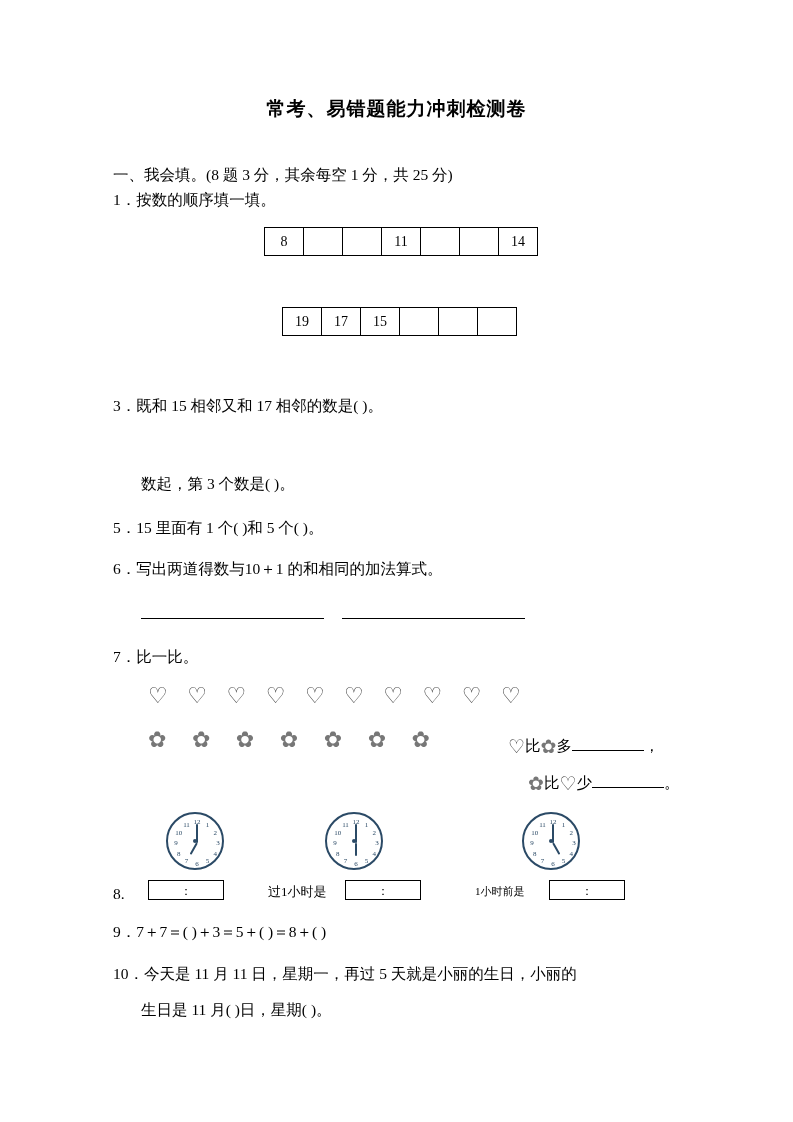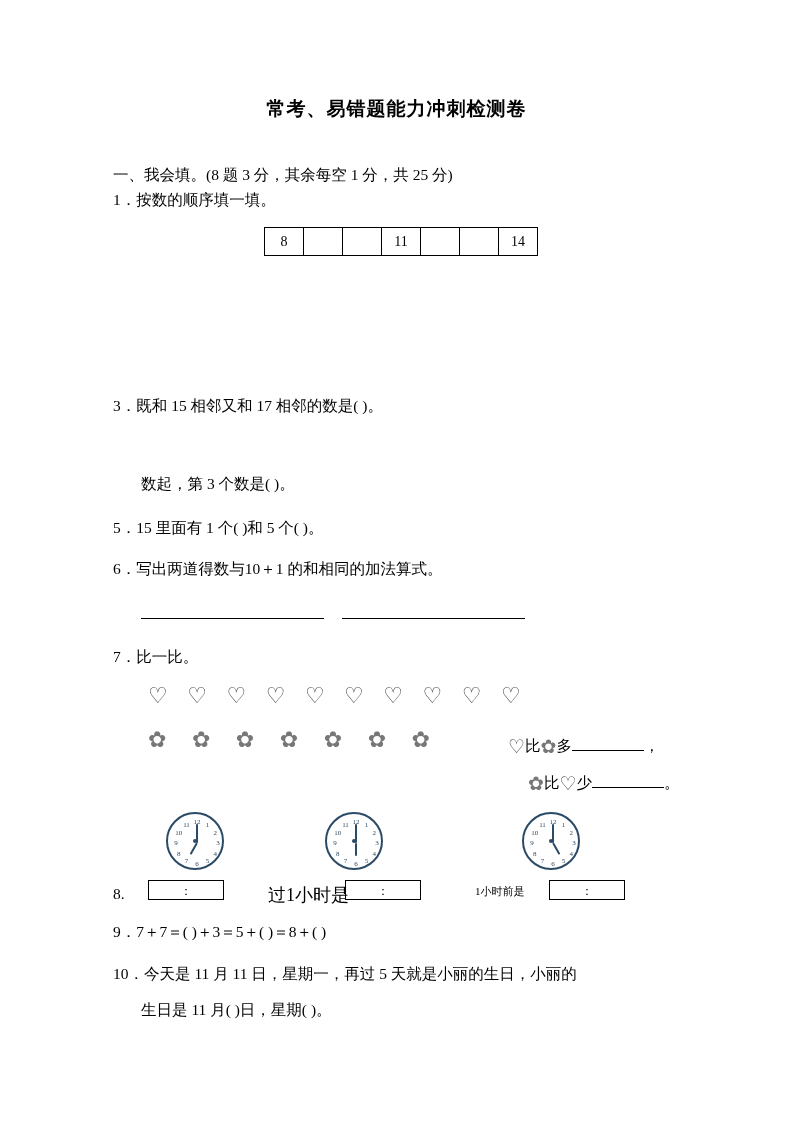--- a/index.html
+++ b/index.html
@@ -167,21 +167,21 @@
     box-sizing: border-box;
     font-size: 12px;
     text-align: center;
     line-height: 20px;
   }
   .ansbox1 { left: 148px; top: 880px; width: 76px; }
   .ansbox2 { left: 345px; top: 880px; width: 76px; }
   .ansbox3 { left: 549px; top: 880px; width: 76px; }
   .smalltext {
     position: absolute;
-    font-size: 18px;
+    font-size: 13px;
     white-space: nowrap;
   }
   .st1 { left: 268px; top: 883px; }
   .st2 { left: 475px; top: 884px; font-size: 11px; }
 
   .q9 { left: 113px; top: 922px; }
   .q10a { left: 113px; top: 964px; }
   .q10b { left: 141px; top: 1000px; }
 </style>
 </head>
@@ -202,20 +202,32 @@
       <td></td>
       <td></td>
       <td>11</td>
       <td></td>
       <td></td>
       <td>14</td>
     </tr>
   </tbody>
     </table>
 
+  <table class="strip strip2">
+    <tbody>
+        <tr>
+      <td>19</td>
+      <td>17</td>
+      <td>15</td>
+      <td></td>
+      <td></td>
+      <td></td>
+    </tr>
+  </tbody>
+    </table>
 
   <div class="line q3">3．既和 15 相邻又和 17 相邻的数是(        )。</div>
   <div class="line q4b">数起，第 3 个数是(        )。</div>
   <div class="line q5">5．15 里面有 1 个(        )和 5 个(        )。</div>
   <div class="line q6">6．写出两道得数与10＋1 的和相同的加法算式。</div>
 
   <div class="blank-lines">
     <span></span><span></span>
   </div>
 

